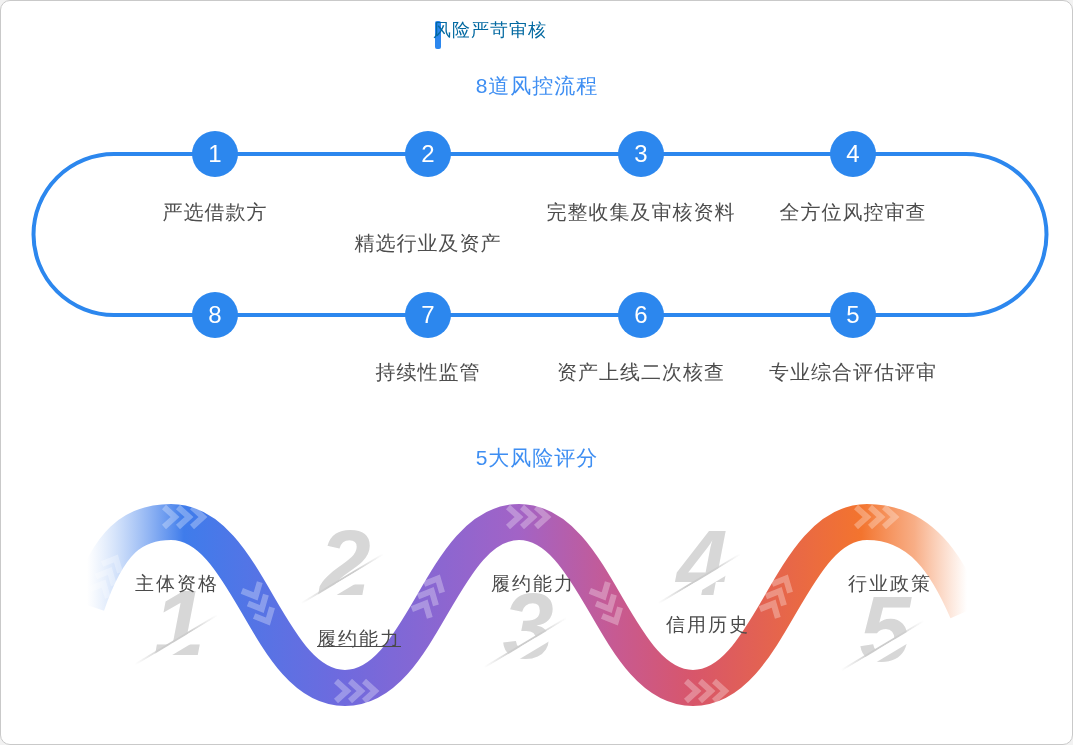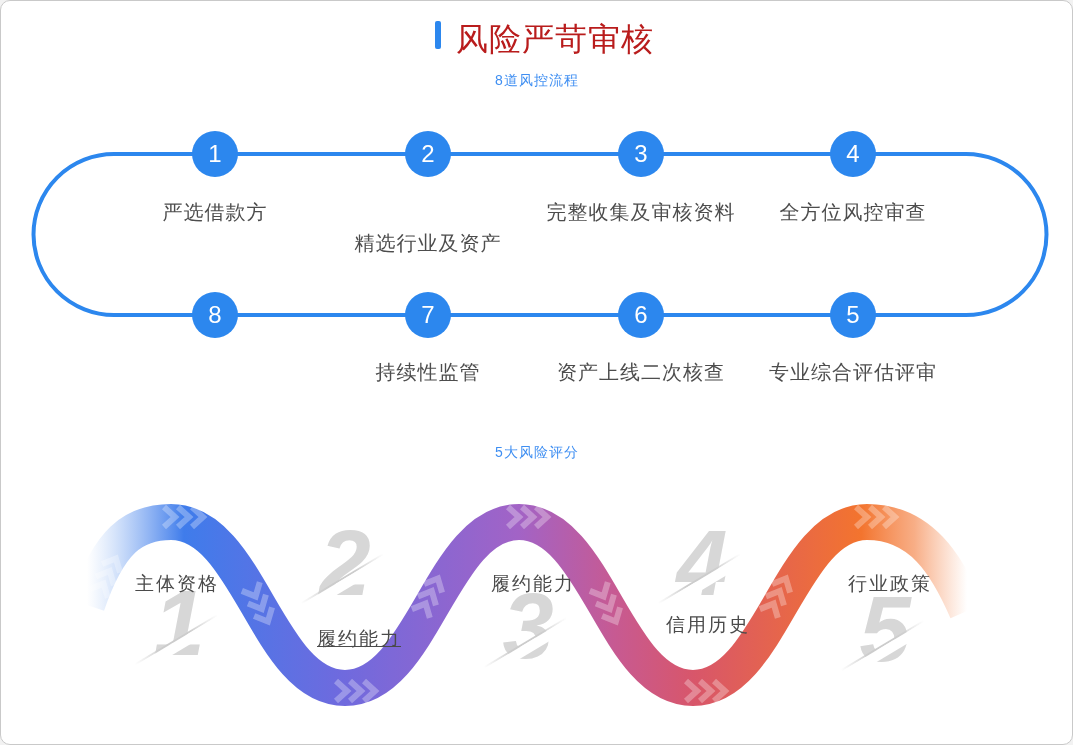--- a/index.html
+++ b/index.html
@@ -4,22 +4,22 @@
 <style>
   html,body{margin:0;padding:0;background:#f2f2f2;}
   *{box-sizing:border-box;}
   body{font-family:"Liberation Sans","DejaVu Sans",sans-serif;}
   .frame{
     position:relative;width:1073px;height:745px;background:#ffffff;
     border:1px solid #c9c9c9;border-radius:10px;overflow:hidden;
   }
   
   .title-bar{position:absolute;left:434px;top:20px;width:6px;height:28px;background:#2c87ee;border-radius:2px;}
-  .page-title{position:absolute;left:455px;top:17px;font-size:32px;color:#b91c1c;letter-spacing:1px;}
-  .section-subtitle{position:absolute;transform:translateX(-50%);font-size:14px;color:#3e8ef2;letter-spacing:1px;white-space:nowrap;}
+  .page-title{position:absolute;left:432px;top:17px;font-size:18px;color:#0369a1;letter-spacing:1px;}
+  .section-subtitle{position:absolute;transform:translateX(-50%);font-size:21px;color:#3e8ef2;letter-spacing:1px;white-space:nowrap;}
   #flow-subtitle{left:536px;top:71px;}
   #score-subtitle{left:536px;top:443px;}
   
   .svg-layer{position:absolute;left:0;top:0;pointer-events:none;}
   .step-circle{
     position:absolute;width:46px;height:46px;border-radius:50%;background:#2c87ee;
     color:#ffffff;font-size:24px;display:flex;align-items:center;justify-content:center;
     transform:translate(-50%,-50%);z-index:3;
   }
   .step-label{

